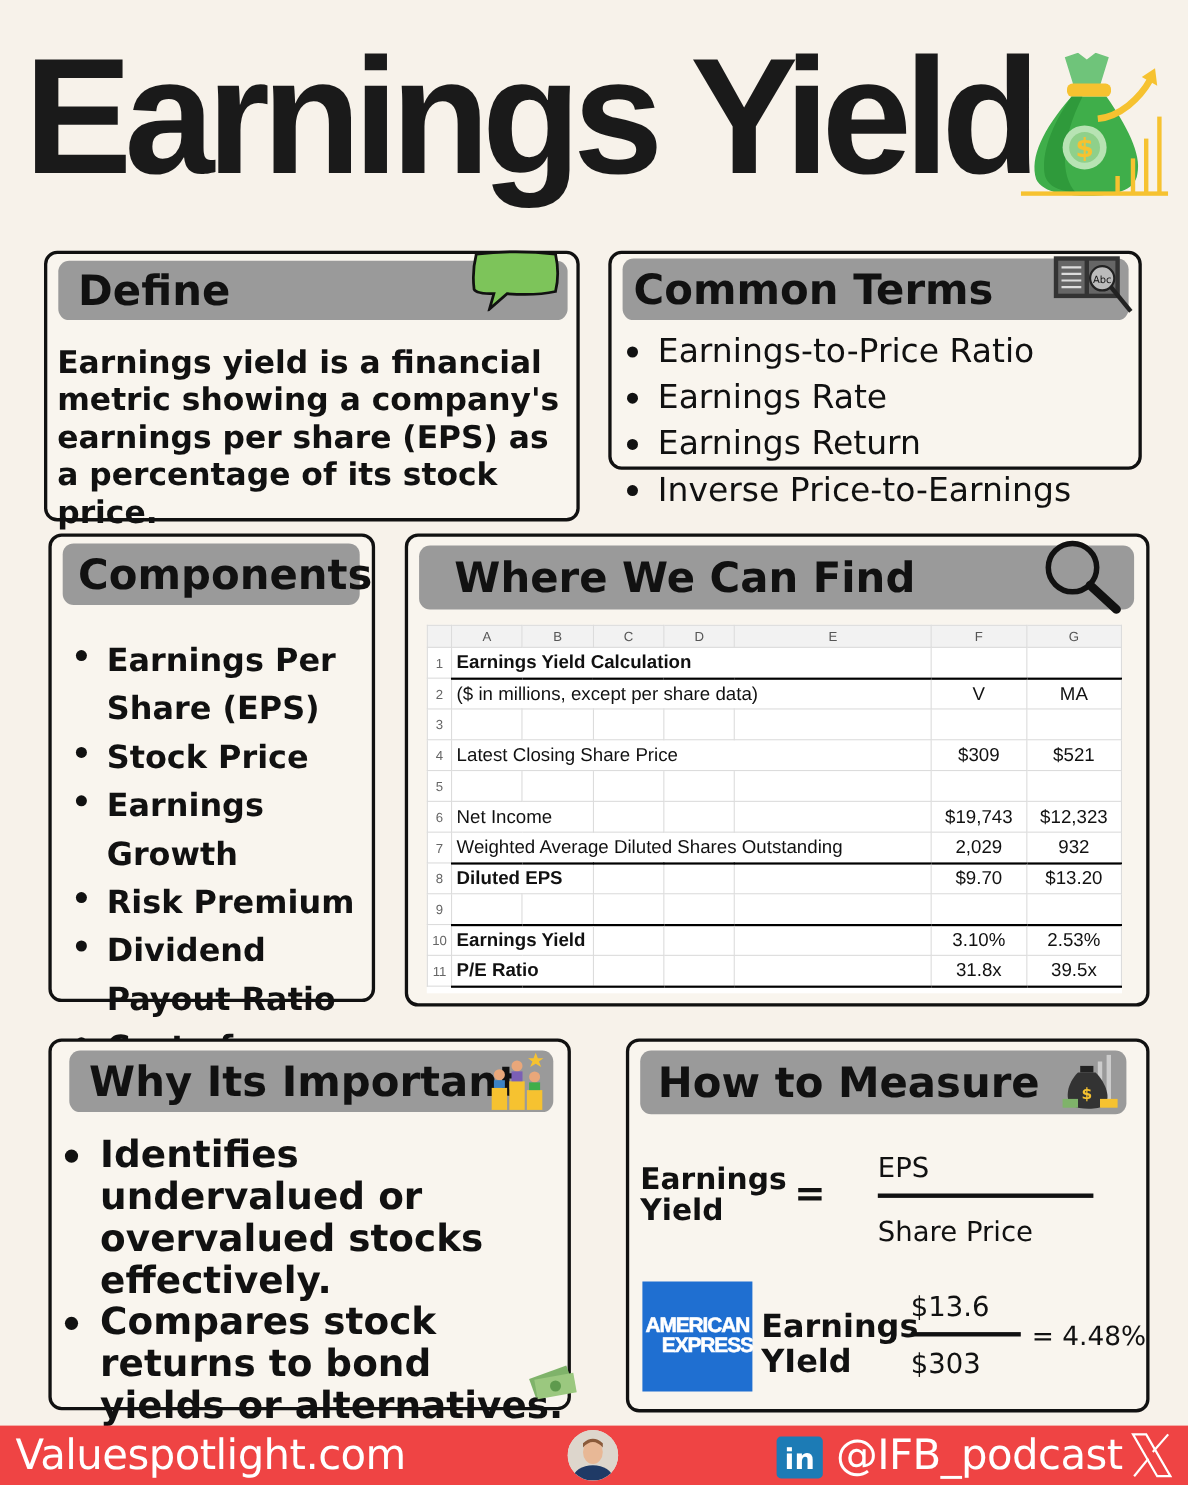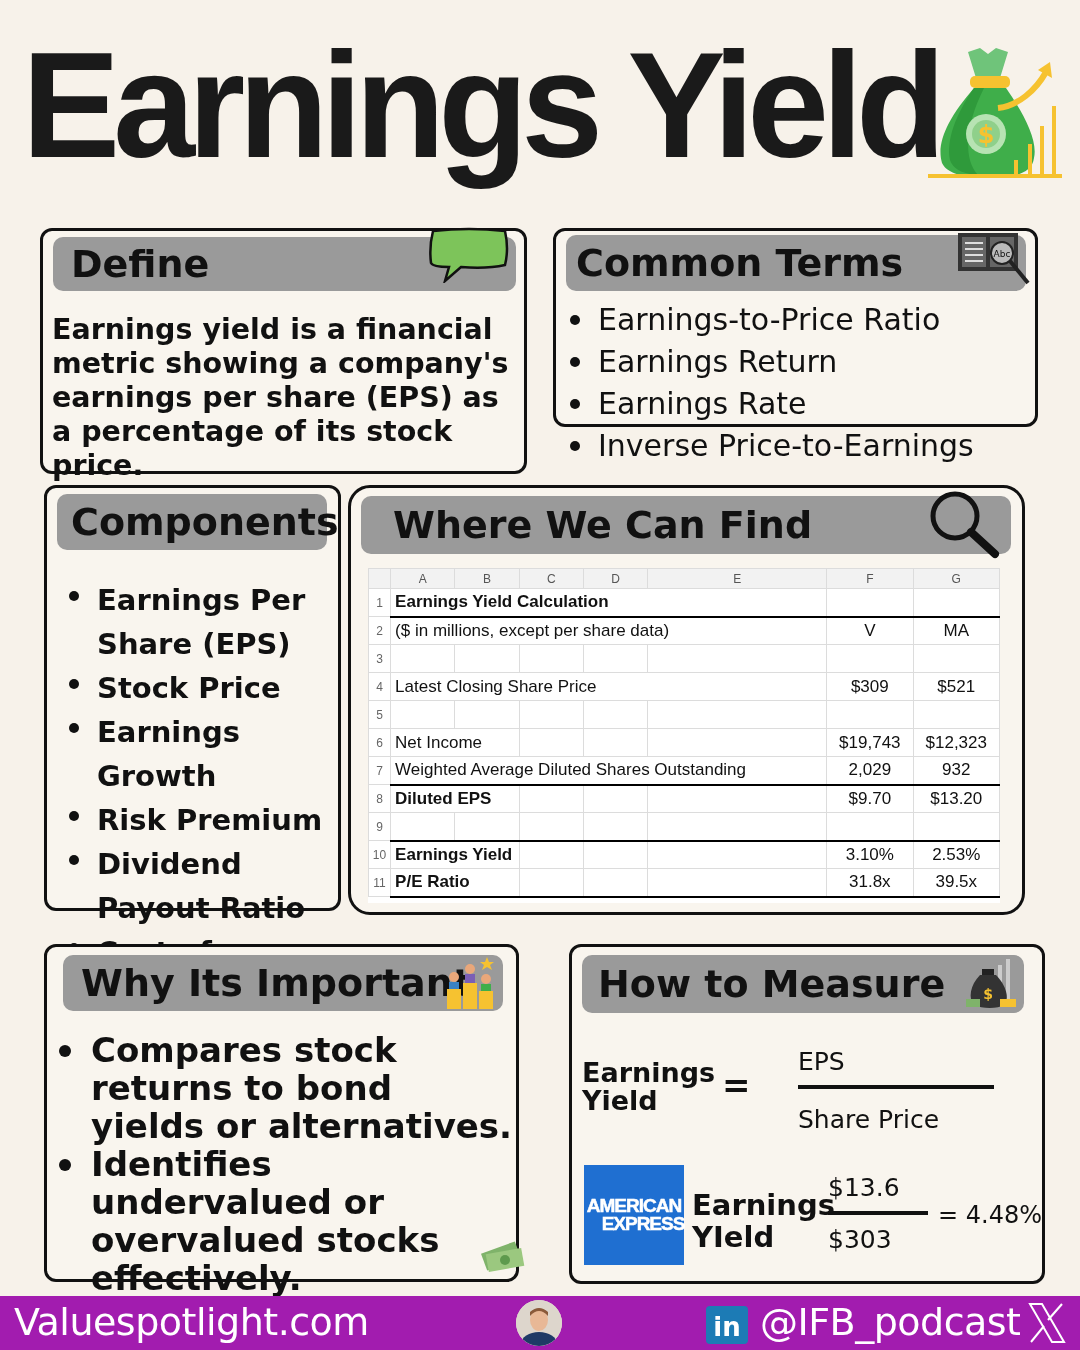--- a/index.html
+++ b/index.html
@@ -47,21 +47,21 @@
   #terms ul { position: absolute; left: 10px; top: 68px; font-size: 30px; font-weight: 400; line-height: 42px; }
   #terms ul li::before { top: 16px; }
 
   
   #components { left: 44px; top: 485px; width: 297px; height: 426px; }
   #components .card-head { left: 10px; top: 6px; width: 270px; height: 56px; font-size: 38px; padding-left: 14px; }
   #components ul { position: absolute; left: 18px; top: 90px; font-size: 29px; font-weight: 700; line-height: 44px; }
   #components ul li::before { top: 13px; }
 
   
-  #find { left: 348px; top: 485px; width: 677px; height: 430px; border-radius: 22px; }
+  #find { left: 368px; top: 485px; width: 677px; height: 430px; }
   #find .card-head { left: 10px; top: 8px; width: 650px; height: 58px; font-size: 38px; padding-left: 32px; }
 
   .sheet {
     position: absolute; left: 17px; top: 80px; width: 632px; height: 335px;
     background: #fff; font-family: "Liberation Sans", sans-serif;
   }
   .sheet table { border-collapse: collapse; width: 100%; font-size: 17px; }
   .sheet td { border: 1px solid #dcdcdc; height: 28px; white-space: nowrap; padding: 0 4px; }
   .sheet tr.hdr td { background: #f2f2f2; color: #555; font-size: 12px; text-align: center; height: 20px; }
   .sheet td.rn { width: 22px; background: #fff; color: #666; font-size: 12px; text-align: center; padding: 0; }
@@ -86,21 +86,21 @@
 
   .amex {
     position: absolute; left: 12px; top: 218px; width: 100px; height: 100px;
     background: #1f6fd1; display: flex; flex-direction: column; justify-content: center; align-items: center;
     color: #fff; font-family: "Liberation Sans", sans-serif; font-weight: 700;
   }
   .amex span { font-size: 19px; line-height: 18px; letter-spacing: -1px; -webkit-text-stroke: 0.5px #fff; }
 
   
   .footer {
-    position: absolute; left: 0; top: 1296px; width: 1080px; height: 54px; background: #a21caf;
+    position: absolute; left: 0; top: 1296px; width: 1080px; height: 54px; background: #ef4444;
     color: #fff; font-family: "DejaVu Sans", sans-serif;
   }
   .footer .site { position: absolute; left: 14px; top: 4px; font-size: 38px; letter-spacing: -0.5px; }
   .footer .avatar { position: absolute; left: 516px; top: 4px; width: 46px; height: 46px; border-radius: 50%; background: #e8e3dc; overflow: hidden; }
   .footer .li { position: absolute; left: 706px; top: 10px; width: 42px; height: 38px; background: #1c7bb5; border-radius: 4px; color: #fff; font-weight: 700; font-size: 26px; display:flex; align-items:flex-end; justify-content:center; padding-bottom: 2px; }
   .footer .handle { position: absolute; left: 760px; top: 4px; font-size: 38px; letter-spacing: -0.5px; }
   .footer .x { position: absolute; left: 1028px; top: 6px; width: 38px; height: 42px; }
 </style>
 </head>
 <body>
@@ -142,22 +142,22 @@
         <line x1="9" y1="20" x2="27" y2="20"></line>
         <line x1="9" y1="26" x2="27" y2="26"></line>
         <line x1="9" y1="32" x2="27" y2="32"></line>
       </g>
     <circle cx="46" cy="24" r="11" fill="#bbb" stroke="#222" stroke-width="2"></circle>
     <text x="46" y="28" font-size="9" text-anchor="middle" fill="#111" font-family="DejaVu Sans, sans-serif">Abc</text>
     <line x1="54" y1="32" x2="72" y2="54" stroke="#222" stroke-width="4"></line>
   </svg>
   <ul class="bullets">
     <li>Earnings-to-Price Ratio</li>
+    <li>Earnings Rate</li>
     <li>Earnings Return</li>
-    <li>Earnings Rate</li>
     <li>Inverse Price-to-Earnings</li>
   </ul>
 </div>
 
 <div class="card" id="components">
   <div class="card-head">Components</div>
   <ul class="bullets" style="width:265px">
     <li>Earnings Per Share (EPS)</li>
     <li>Stock Price</li>
     <li>Earnings Growth</li>
@@ -289,22 +289,22 @@
     <rect x="36" y="36" width="14" height="18" fill="#f6c230"></rect>
     <circle cx="11" cy="22" r="5" fill="#e9a77a"></circle>
       <rect x="6" y="27" width="10" height="7" fill="#3b82c4"></rect>
     <circle cx="27" cy="14" r="5" fill="#e9a77a"></circle>
       <rect x="22" y="19" width="10" height="9" fill="#7b5fb5"></rect>
     <circle cx="43" cy="24" r="5" fill="#e9a77a"></circle>
       <rect x="38" y="29" width="10" height="7" fill="#3fae4a"></rect>
     <path d="M44 2 L46 7 L51 7 L47 10 L49 15 L44 12 L39 15 L41 10 L37 7 L42 7 Z" fill="#f6c230"></path>
   </svg>
   <ul class="bullets">
+    <li>Identifies undervalued or overvalued stocks effectively.</li>
     <li>Compares stock returns to bond yields or alternatives.</li>
-    <li>Identifies undervalued or overvalued stocks effectively.</li>
   </ul>
   <svg style="position:absolute;left:432px;top:286px;width:48px;height:44px" viewBox="0 0 48 44">
     <rect x="4" y="14" width="36" height="18" fill="#7fb36a" transform="rotate(-20 22 23)"></rect>
     <rect x="8" y="18" width="36" height="18" fill="#9bc87f" transform="rotate(-10 26 27)"></rect>
     <circle cx="26" cy="27" r="5" fill="#5e9a4d"></circle>
   </svg>
 </div>
 
 <div class="card" id="measure">
   <div class="card-head">How to Measure</div>

